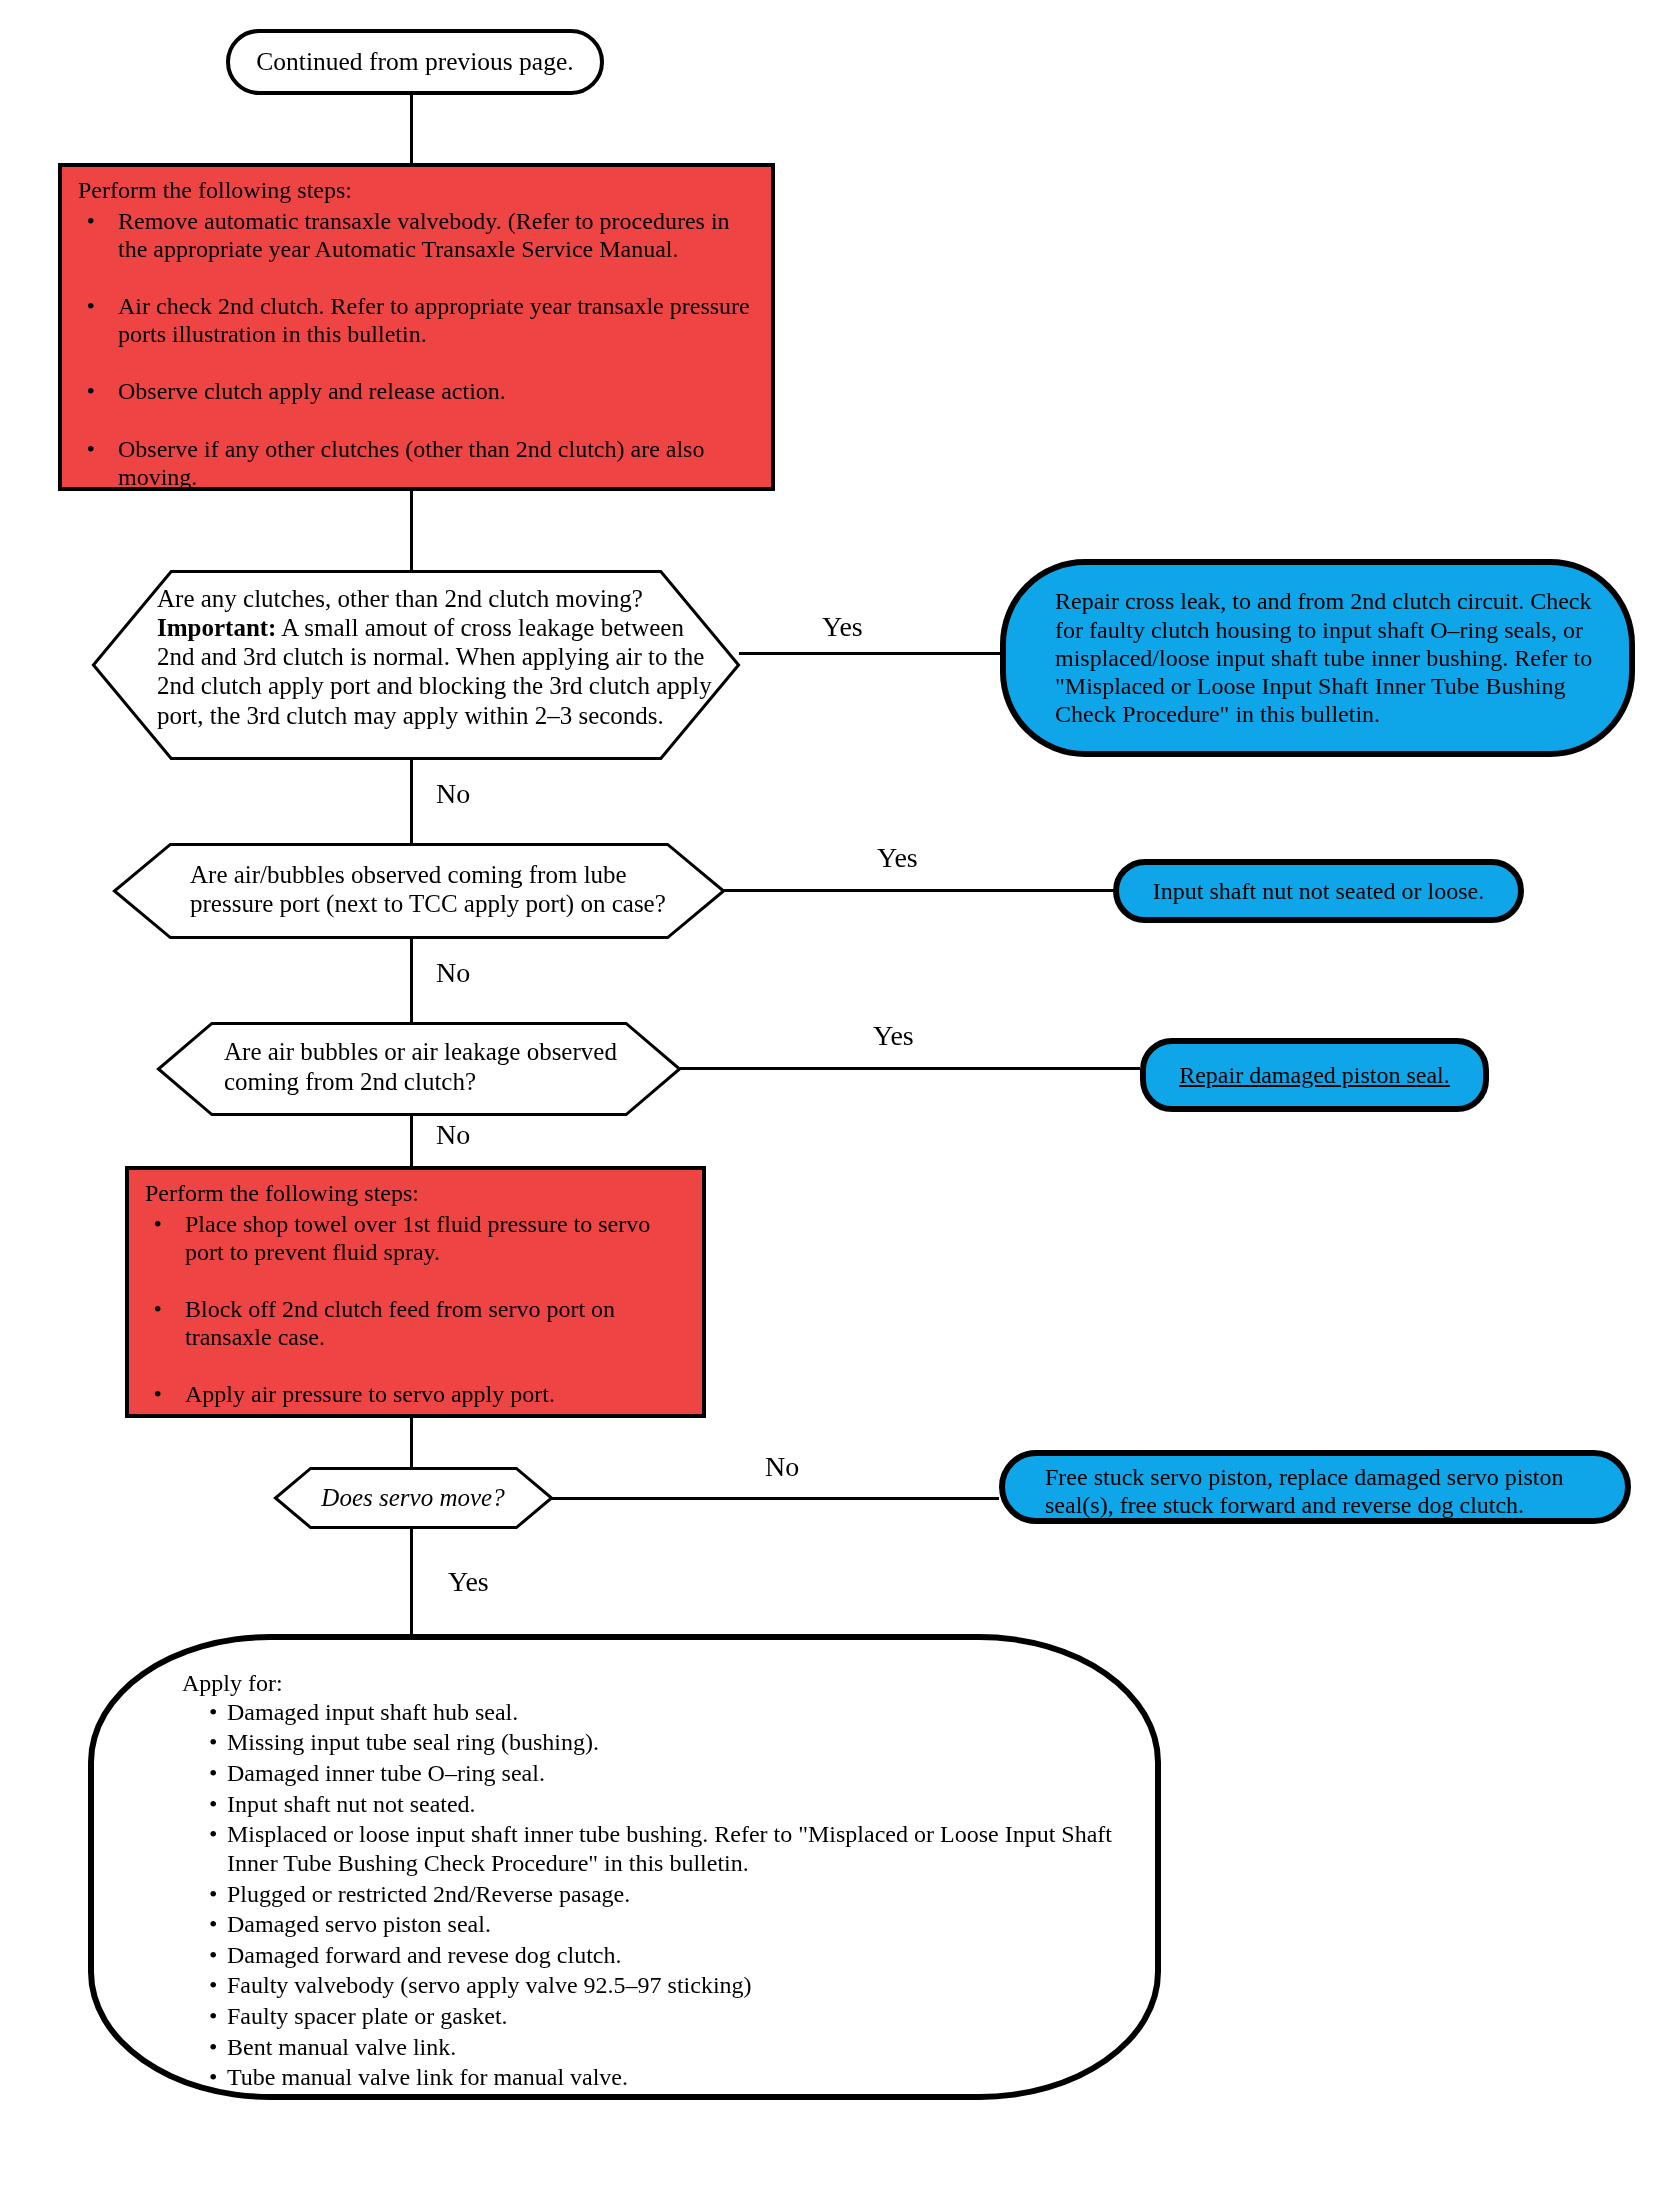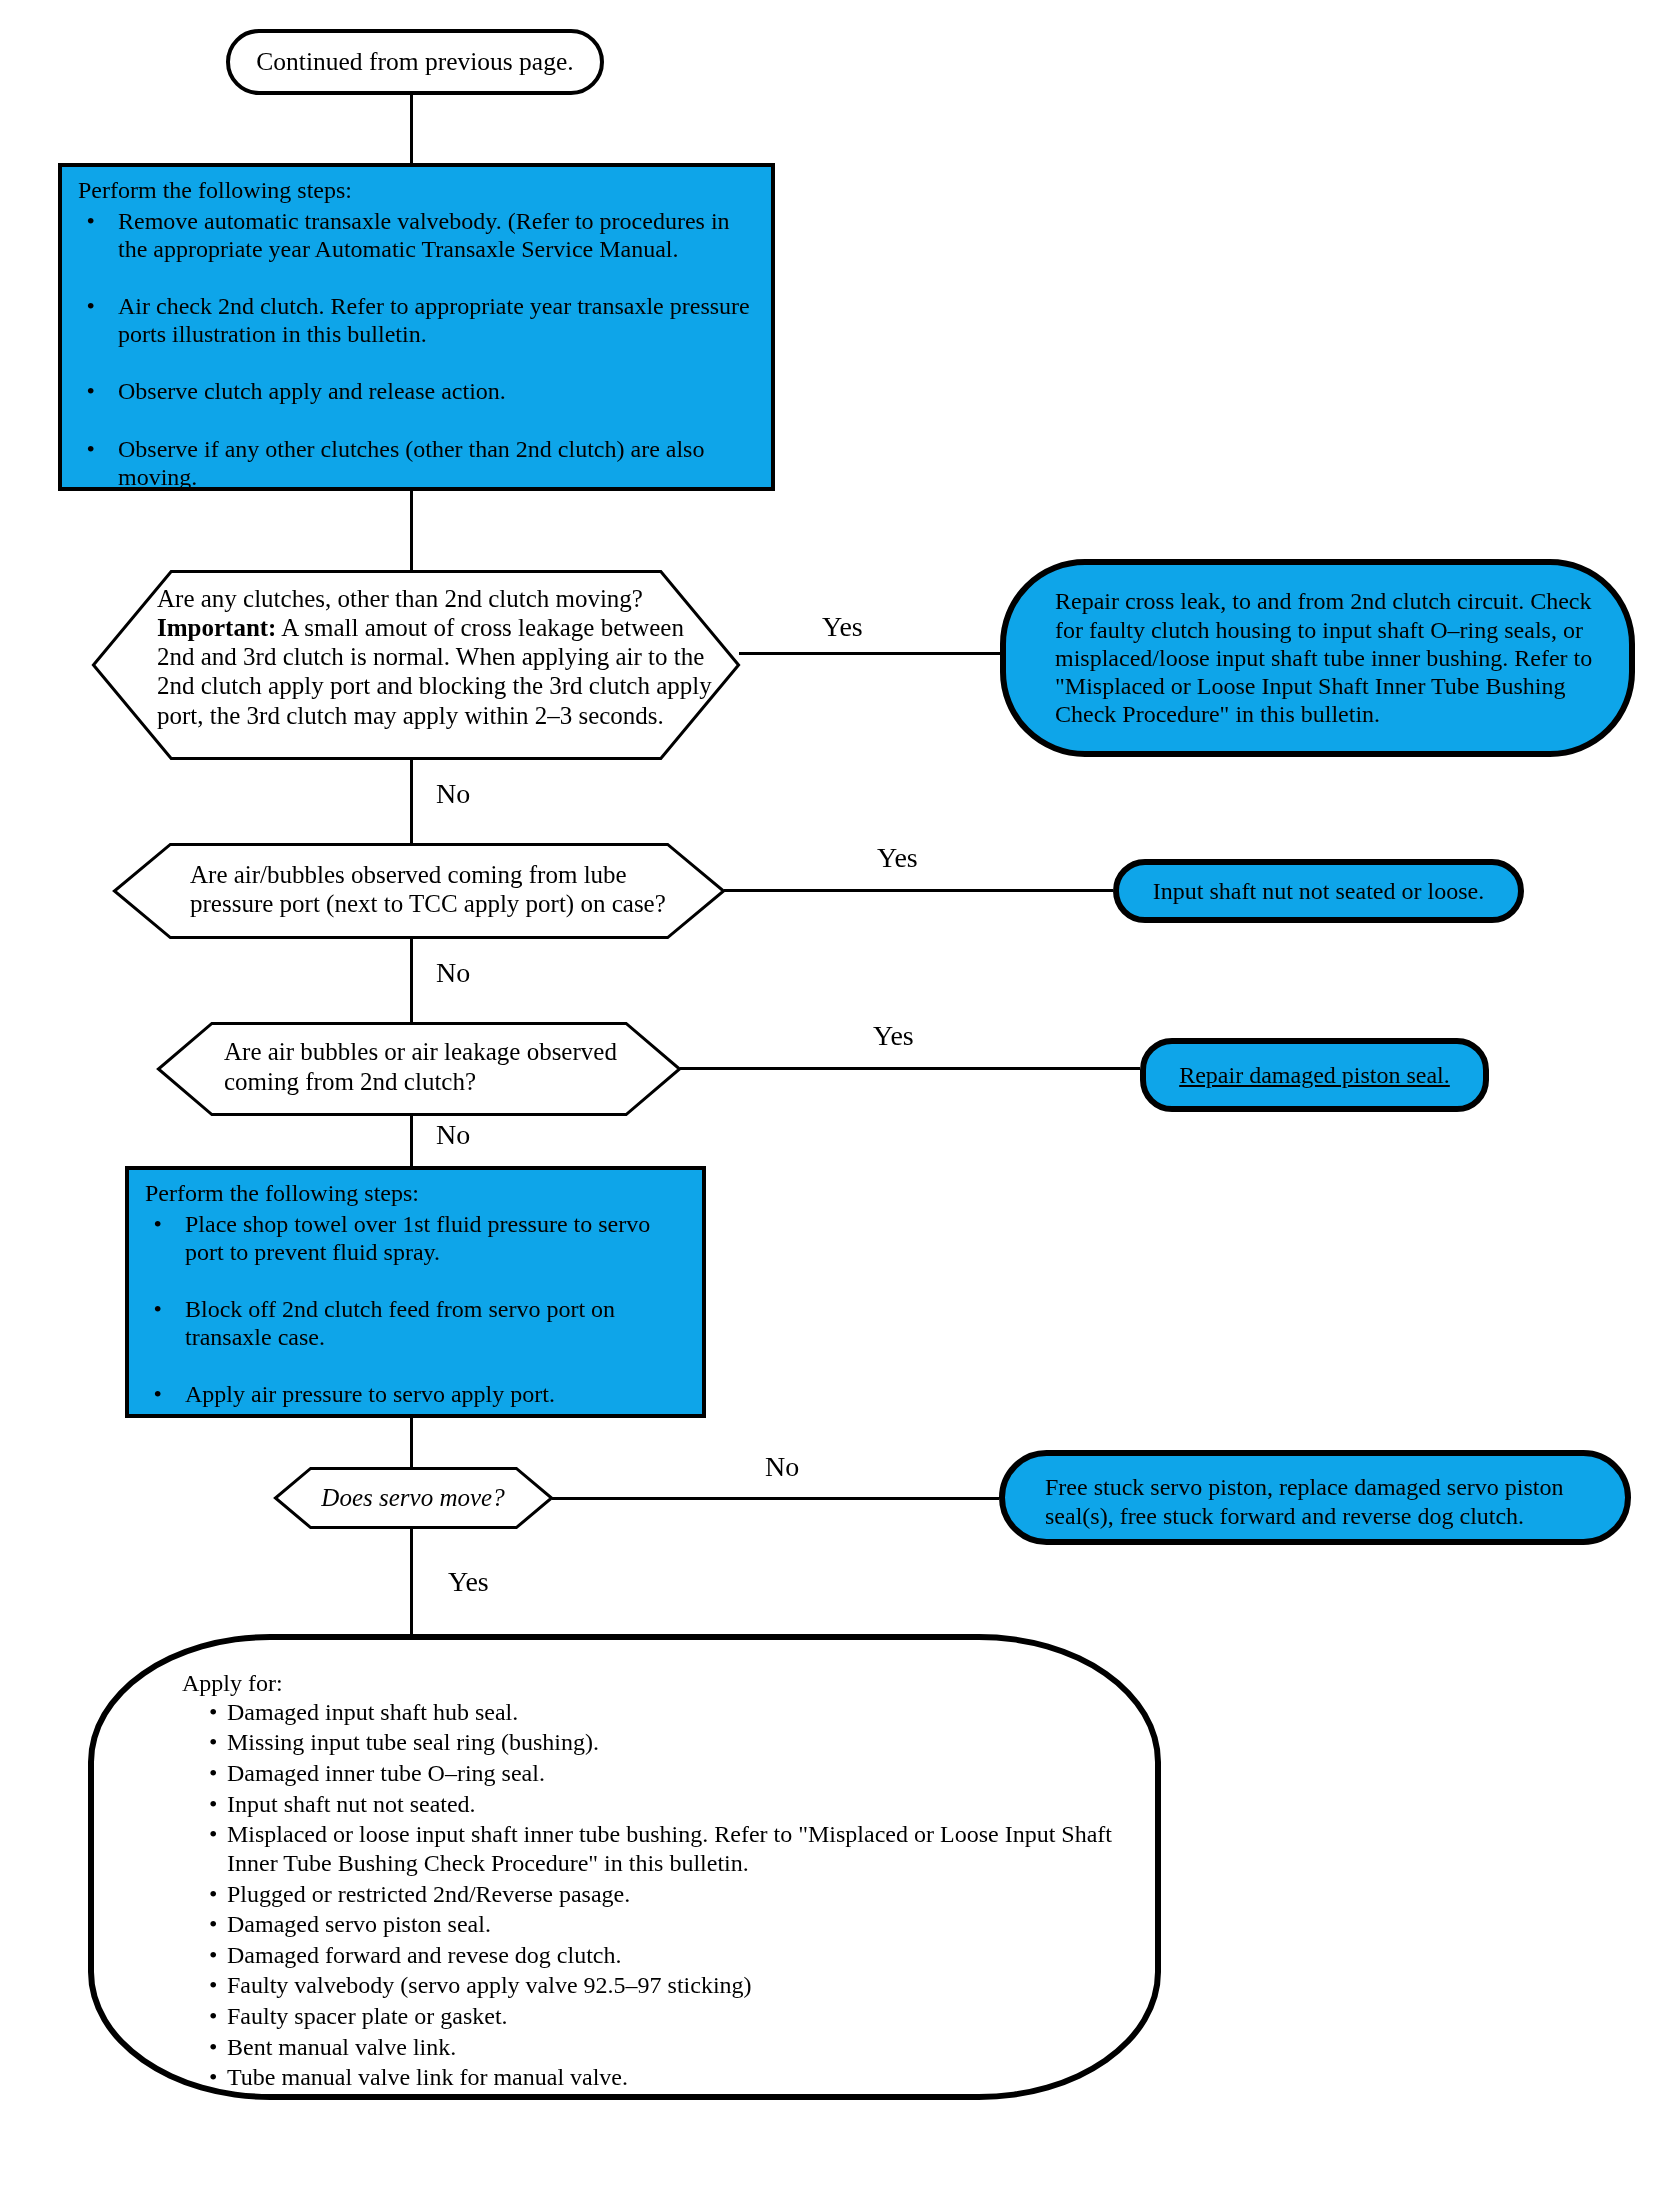--- a/index.html
+++ b/index.html
@@ -30,21 +30,21 @@
     background:#fff;
     display:flex;align-items:center;justify-content:center;
     font-size:25.5px;
     box-sizing:border-box;
     text-align:center;
   }
   
   .process{
     position:absolute;
     border:4.3px solid #000;
-    background:#0ea5e9;
+    background:#ef4444;
     box-sizing:border-box;
     font-size:24px;
     line-height:1.17;
   }
   .process .proc-intro{padding:8.5px 11px 0 16px;}
   .process ul{list-style:none;margin:3.6px 0 0 0;padding:0 8.5px 0 16px;}
   .process li{display:flex;align-items:flex-start;}
   .process li + li{margin-top:29px;}
   .blt{flex:none;width:40px;padding-left:8.5px;box-sizing:border-box;}
   .li-text{flex:1;}
@@ -197,21 +197,21 @@
 
   <div class="hex" style="left:273px;top:1466px;width:281px;height:64px;">
     <svg width="281" height="64" viewBox="0 0 463 106" preserveAspectRatio="none">
       <polygon points="62,4 401,4 459,53 401,102 62,102 4,53"></polygon>
     </svg>
     <div class="hex-text" style="left:36px;top:17px;width:208px;text-align:center;font-style:italic;">
       <span>Does servo move?</span>
     </div>
   </div>
 
-  <div class="result" style="left:999px;top:1450px;width:632px;height:95px;border-radius:50px;padding:8px 22px 0 40px;">
+  <div class="result" style="left:999px;top:1450px;width:632px;height:74px;border-radius:50px;padding:8px 22px 0 40px;">
     <span>Free stuck servo piston, replace damaged servo piston seal(s), free stuck forward and reverse dog clutch.</span>
   </div>
 
   <div class="bigbox" style="left:88px;top:1634px;width:1073px;height:466px;">
     <div class="big-inner">
       <div>Apply for:</div>
       <ul>
         <li>
             <span class="blt">•</span>
             <span class="li-text">Damaged input shaft hub seal.</span>

